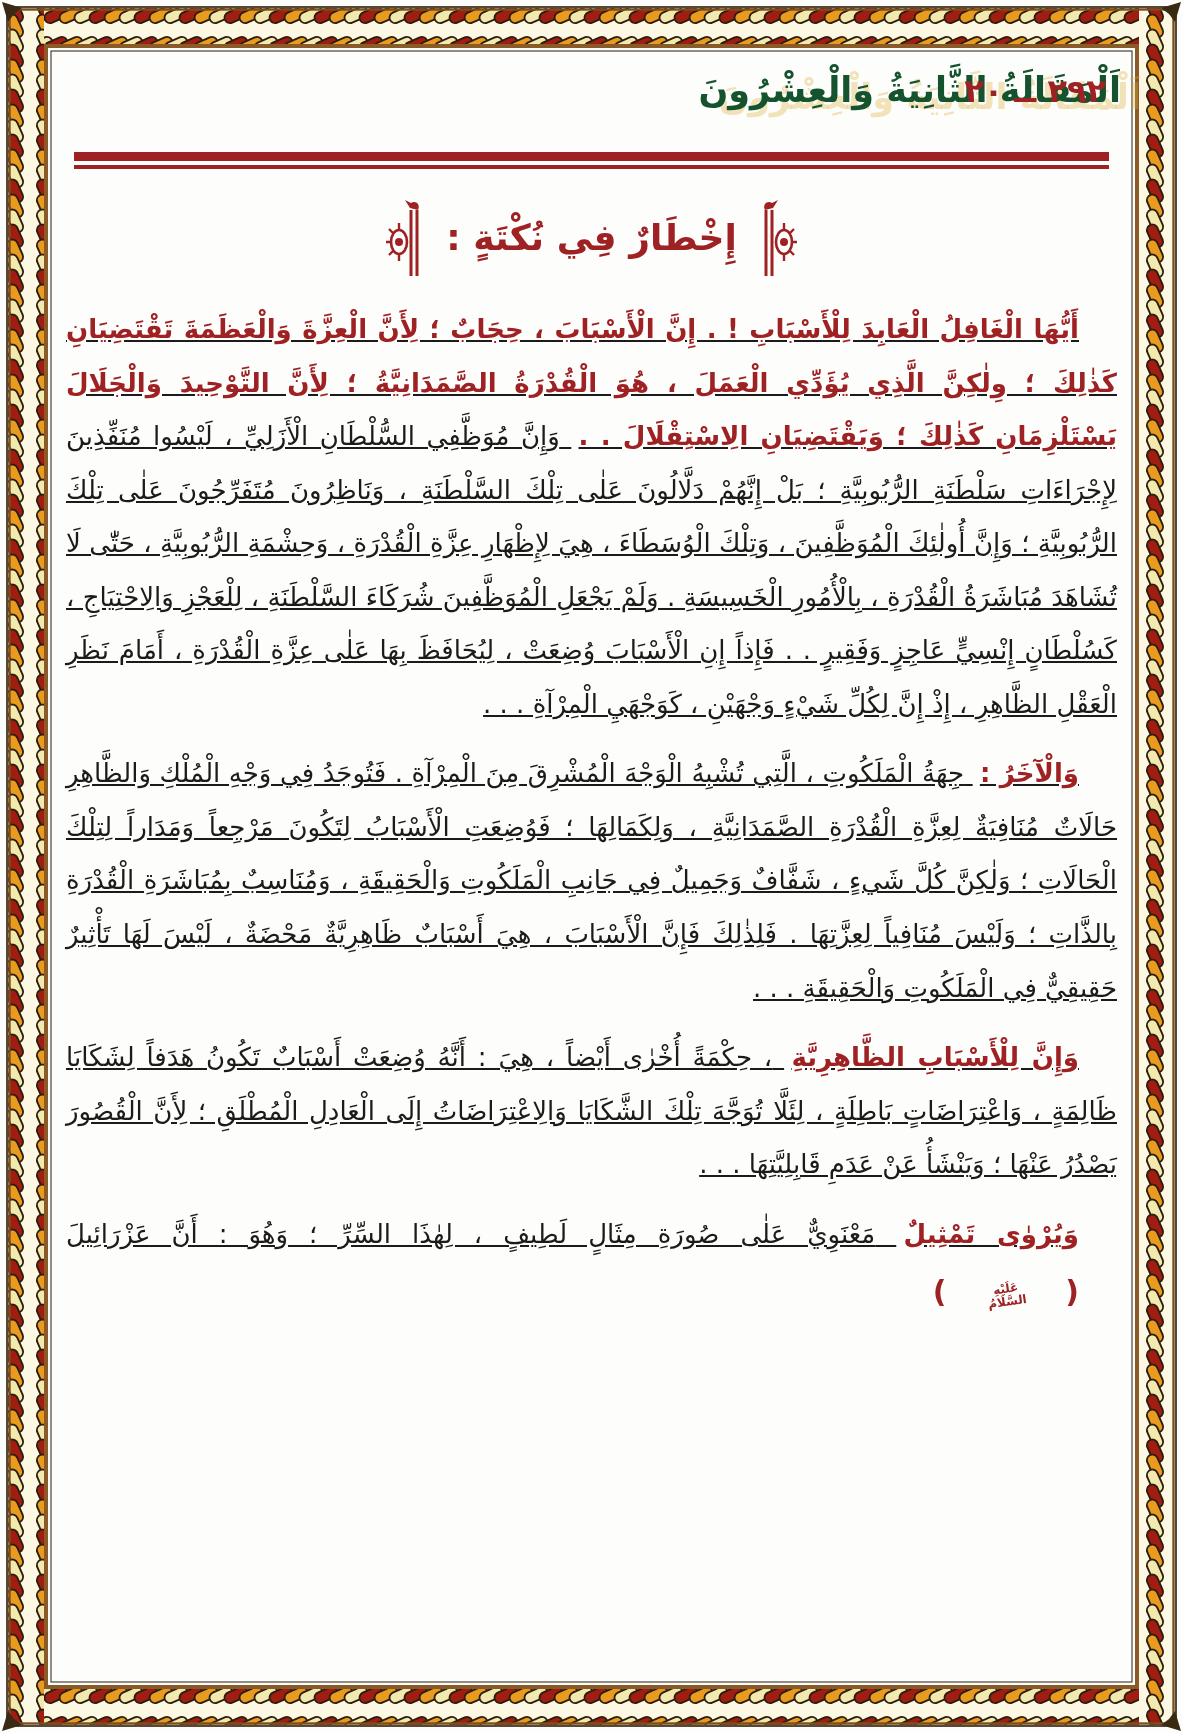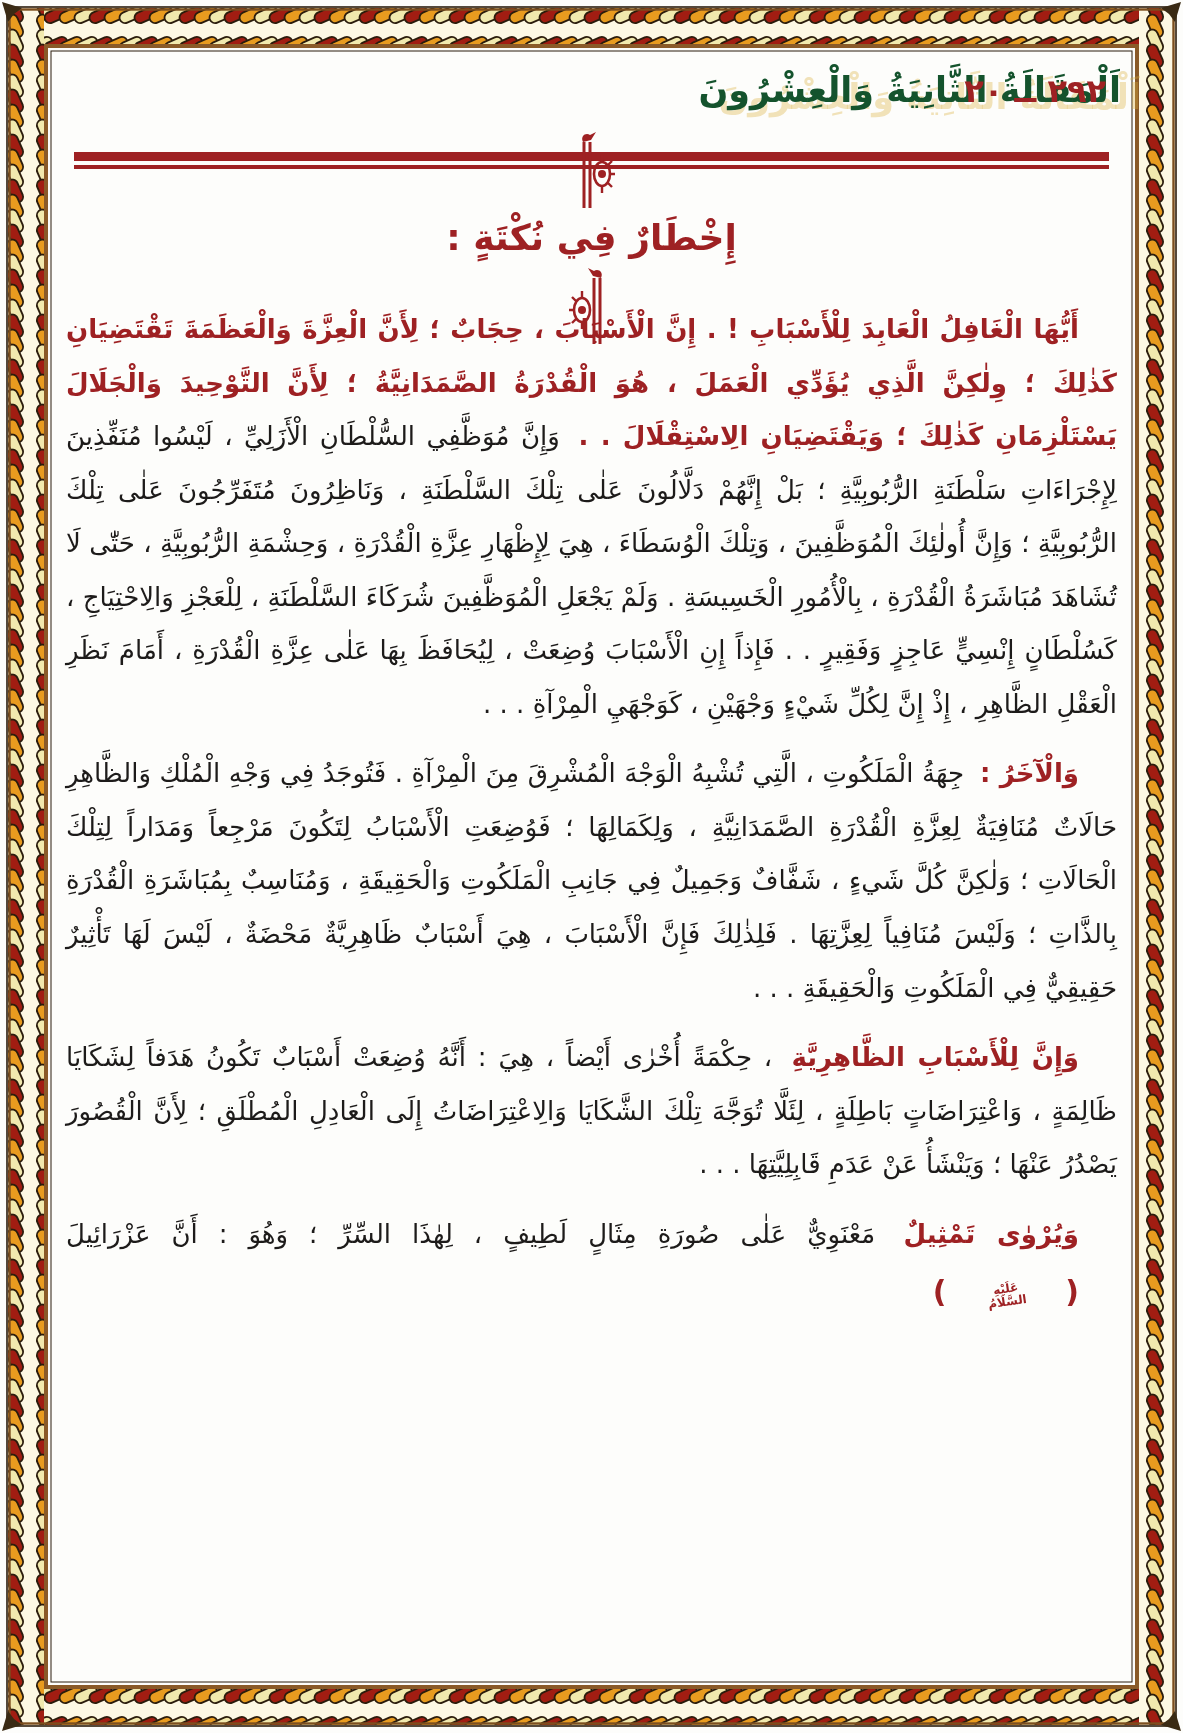--- a/index.html
+++ b/index.html
@@ -24,33 +24,33 @@
     position:absolute;left:auto;right:15px;top:10px;
     font-size:32px;font-weight:700;color:#9e2123;letter-spacing:2px;
   }
   .rules{margin:4px 12px 0 12px;}
   .rule-thick{height:9px;background:#9e2123;}
   .rule-gap{height:4px;}
   .rule-thin{height:4px;background:#9e2123;}
   
   .heading-row{
     display:flex;align-items:center;justify-content:center;gap:10px;
-    margin:26px 0 18px 0;height:86px;flex-direction:column;
+    margin:26px 0 18px 0;height:86px;
   }
   .heading-text{
     font-size:36px;font-weight:700;color:#9e2123;line-height:1;
     padding:0 4px;
   }
   .orn{flex:0 0 auto;}
   
   .bodytext{padding:4px 4px 0 4px;}
   .bodytext p{
     margin:0 0 16px 0;
     font-size:26px;line-height:2.06;color:#1d1b1a;
-    text-align:justify;text-indent:38px;
+    text-align:justify;text-indent:38px;text-decoration:underline;
   }
   .lead{color:#9e2123;font-weight:700;margin-left:.28em;}
   .honorific{
     display:inline-flex;align-items:center;vertical-align:-6px;
     color:#9e2123;font-weight:700;white-space:nowrap;
   }
   .honorific .paren{font-size:30px;line-height:1;}
   .seal-stack{
     display:inline-flex;flex-direction:column;align-items:center;
     font-size:12px;line-height:1.05;padding:0 2px;transform:rotate(-8deg);

